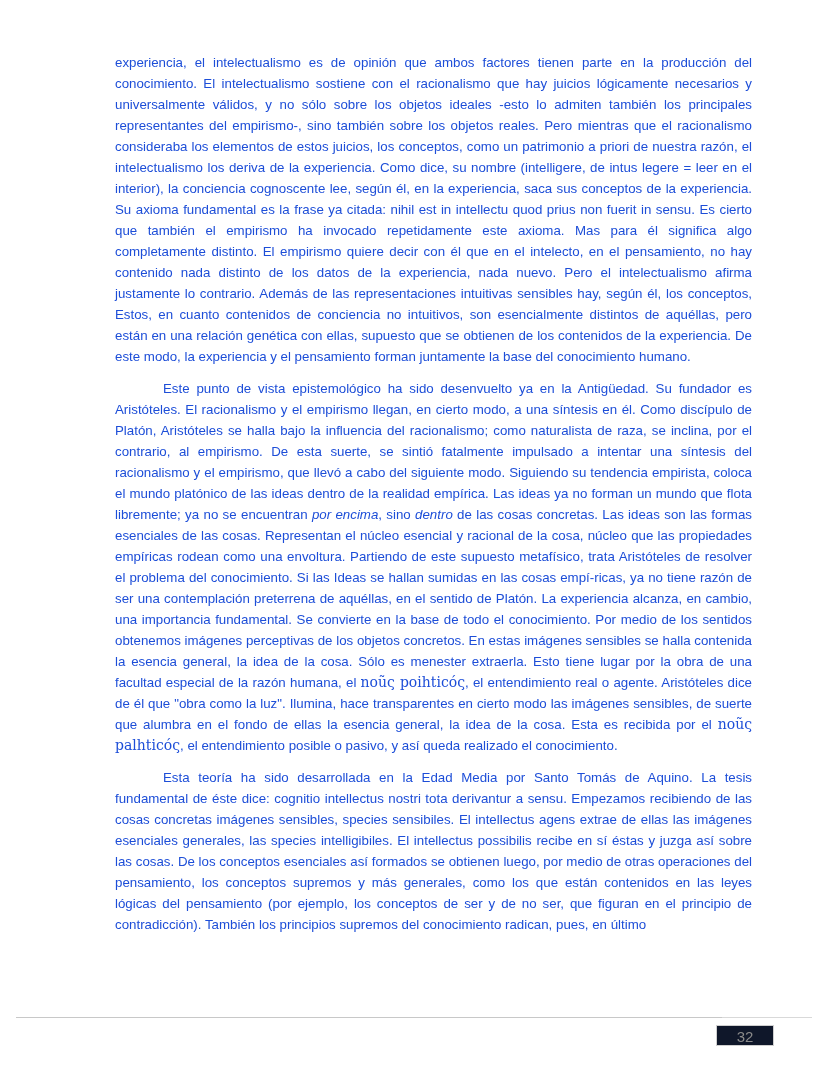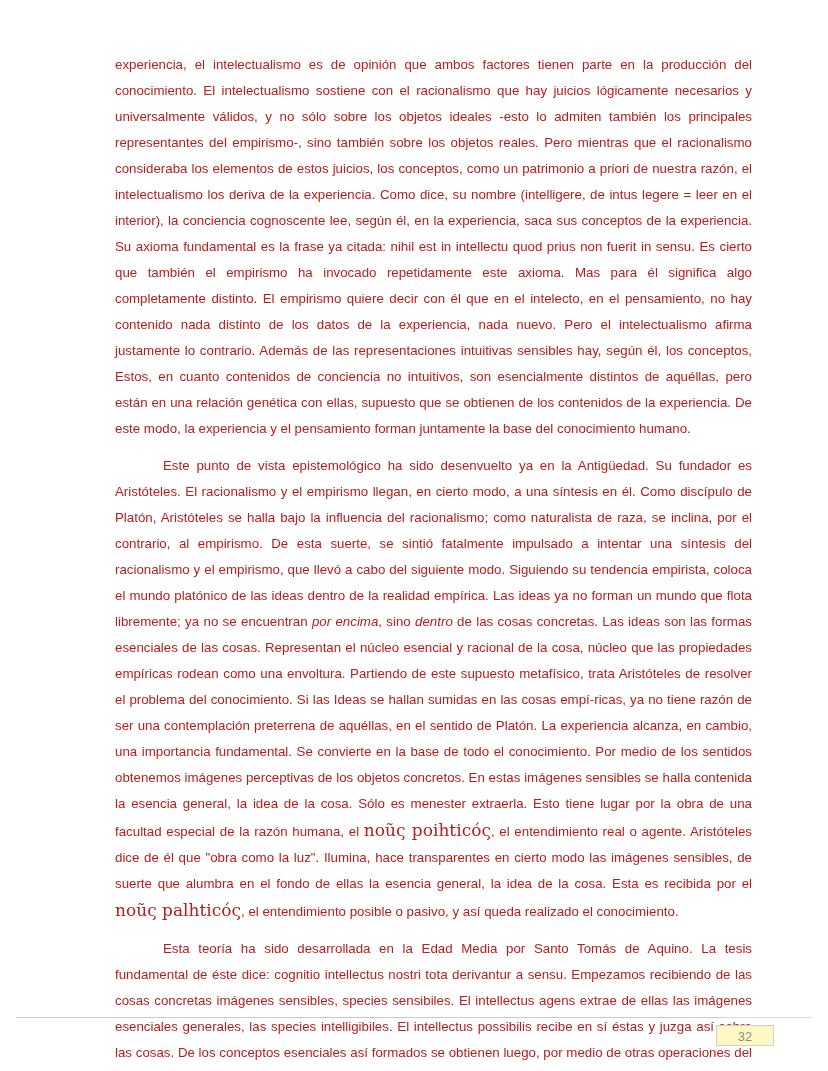--- a/index.html
+++ b/index.html
@@ -23,37 +23,37 @@
   .content {
     position: absolute;
     left: 115px;
     top: 52px;
     width: 637px;
   }
   p {
     margin: 0 0 0 0;
     text-align: justify;
     font-size: 13.3px;
-    line-height: 26px;
-    color: #b91c1c;
+    line-height: 21px;
+    color: #1d4ed8;
     hyphens: none;
   }
   p.indented {
     text-indent: 48px;
   }
   p + p {
     margin-top: 11px;
   }
   .it {
     font-style: italic;
     margin-top: 32px;
   }
   .gr {
     font-family: "DejaVu Serif", serif;
-    font-size: 17px;
+    font-size: 14px;
   }
   .footer {
     position: absolute;
     left: 0;
     top: 1017px;
     width: 828px;
     height: 54px;
   }
   .footer-rule {
     position: absolute;
@@ -71,23 +71,23 @@
     height: 1px;
     background: #c8c8c8;
   }
   .page-number-box {
     position: absolute;
     right: 54px;
     top: 8px;
     width: 58px;
     height: 21px;
     border: 1px solid #cfcfcf;
-    background: #fef9c3;
+    background: #0f172a;
     color: #8a8a8a;
-    font-size: 13px;
+    font-size: 15px;
     text-align: center;
     line-height: 21px;
     box-sizing: border-box;
   }
 </style>
 </head>
 <body>
 
 <div class="page">
 

